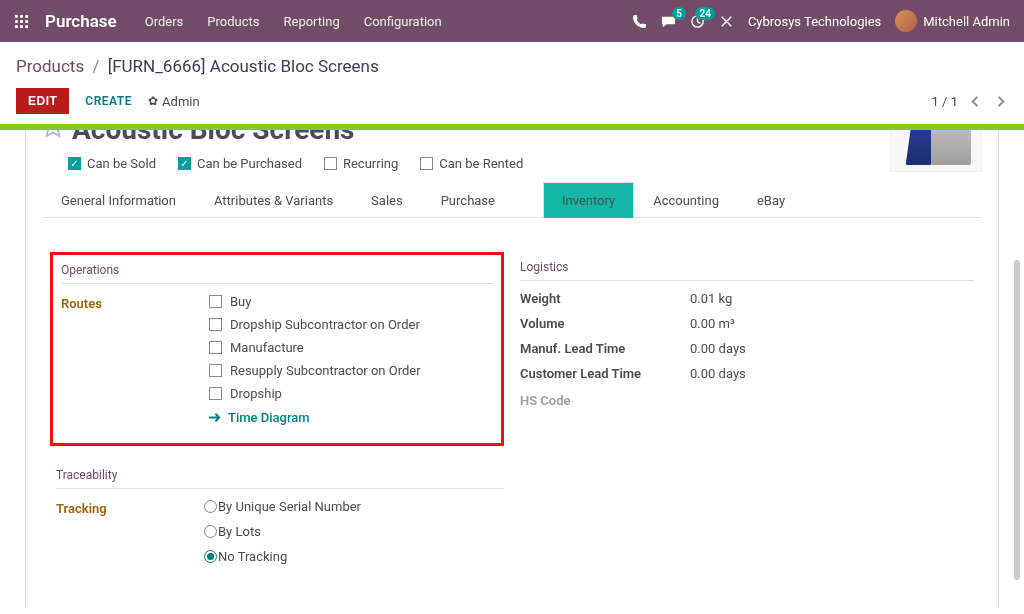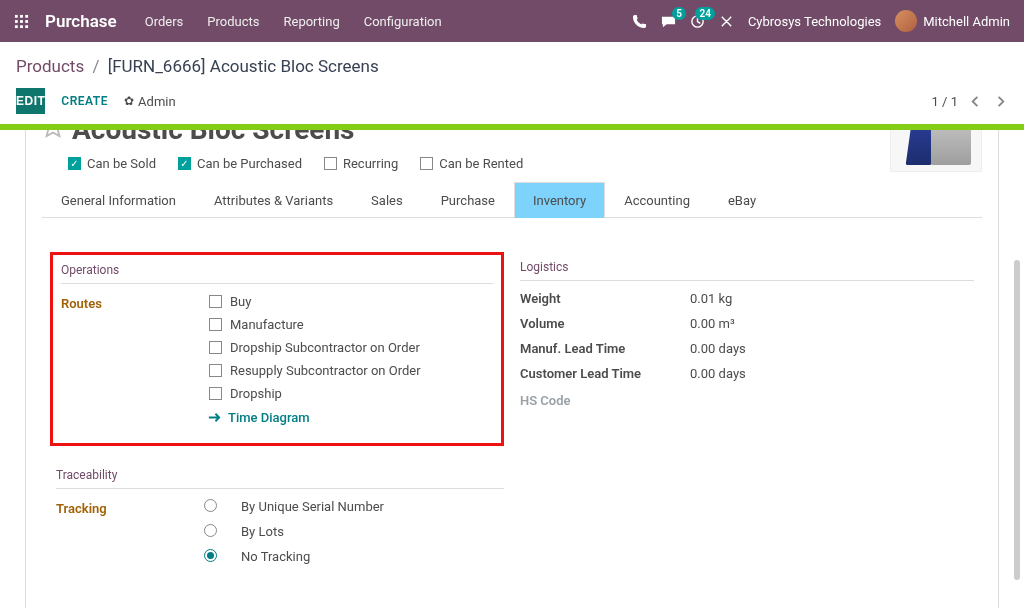--- a/index.html
+++ b/index.html
@@ -15,21 +15,21 @@
   .topnav .iconbtn { position: relative; cursor: pointer; }
   .topnav .badge { position: absolute; top: -6px; right: -10px; background: #00a09d; color: #fff; font-size: 10px; border-radius: 8px; padding: 1px 4px; font-weight: 600; }
   .topnav .company { font-size: 13px; }
   .topnav .user { display: flex; align-items: center; gap: 6px; }
   .topnav .avatar { width: 22px; height: 22px; border-radius: 50%; background: linear-gradient(135deg, #d89060, #b06040); }
   .subhead { padding: 14px 16px 0 16px; }
   .breadcrumb { font-size: 17px; color: #374151; margin-bottom: 12px; }
   .breadcrumb a { color: #714B67; text-decoration: none; }
   .breadcrumb .sep { margin: 0 4px; color: #888; }
   .actionrow { display: flex; align-items: center; gap: 16px; margin-bottom: 10px; }
-  .btn-edit { background: #0f766e; color: #fff; border: none; padding: 6px 0; font-size: 12px; font-weight: 600; letter-spacing: 0.5px; cursor: pointer; }
+  .btn-edit { background: #b91c1c; color: #fff; border: none; padding: 6px 12px; font-size: 12px; font-weight: 600; letter-spacing: 0.5px; cursor: pointer; }
   .btn-create { color: #017e84; font-size: 12px; font-weight: 600; letter-spacing: 0.5px; cursor: pointer; }
   .btn-action { color: #4c4c4c; font-size: 13px; cursor: pointer; display: flex; align-items: center; gap: 4px; }
   .gear { font-size: 12px; }
   .pager-right { margin-left: auto; display: flex; align-items: center; gap: 10px; color: #4c4c4c; }
   .chev { cursor: pointer; color: #888; }
 
   .sheet-wrapper { position: relative; height: calc(614px - 42px - 88px); overflow: hidden; border-top: 6px solid #84cc16; }
   .sheet { margin: 0 25px; background: #fff; border-left: 1px solid #ddd; border-right: 1px solid #ddd; padding: 0 16px 30px 16px; height: 100%; overflow: auto; }
 
   .titlebar { display: flex; align-items: flex-start; position: relative; }
@@ -40,42 +40,42 @@
   .panel-left { position: absolute; left: 18px; top: 6px; width: 26px; height: 48px; background: linear-gradient(180deg, #2b3f9b, #1d2d6e); transform: skewX(-8deg); border-radius: 2px; }
   .panel-right { position: absolute; left: 40px; top: 4px; width: 40px; height: 50px; background: linear-gradient(180deg, #c8c8c8, #9e9e9e); border-radius: 2px; }
 
   .flagrow { margin: 12px 0 10px 26px; display: flex; gap: 22px; align-items: center; }
   .flag { display: flex; align-items: center; gap: 6px; }
   .cb { width: 13px; height: 13px; border: 1px solid #888; display: inline-flex; align-items: center; justify-content: center; background: #fff; }
   .cb.checked { background: #00a09d; border-color: #00a09d; color: #fff; font-size: 10px; }
 
   .tabs { display: flex; border-bottom: 1px solid #ddd; margin-top: 6px; }
   .tab { padding: 10px 18px; font-size: 13px; color: #4c4c4c; cursor: pointer; border: 1px solid transparent; border-bottom: none; position: relative; top: 1px; }
-  .tab.active { border-color: #ddd; background: #7dd3fc; color: #4c4c4c; }
+  .tab.active { border-color: #ddd; background: #14b8a6; color: #4c4c4c; margin-left: 29px; }
   .tab:not(.active) { }
 
   .tabbody { padding: 18px 0 0 0; display: flex; }
   .col { flex: 1; padding: 16px 8px; }
 
   .redbox { border: 3px solid #e11; padding: 0 8px 18px 8px; }
   .section-title { color: #714B67; font-size: 12px; border-bottom: 1px solid #ddd; padding: 8px 0 6px 0; margin-bottom: 10px; }
   .fieldrow { display: flex; }
   .fieldlabel { width: 148px; font-weight: 600; font-size: 13px; color: #a16207; padding-top: 2px; }
   .fieldlabel.muted { color: #9aa0a6; font-weight: 400; }
   .fieldbody { flex: 1; }
   .checklist .opt { display: flex; align-items: center; gap: 8px; margin-bottom: 8px; }
   .linkish { color: #017e84; cursor: pointer; display: flex; align-items: center; gap: 6px; margin-top: 2px; margin-left: -2px; font-weight: 500; }
 
   .kv { display: flex; margin-bottom: 10px; }
   .kv .k { width: 170px; font-weight: 600; font-size: 13px; }
   .kv .v { color: #4c4c4c; }
 
   .trace-section { margin-top: 14px; padding-left: 6px; }
   .trace-section .section-title { margin-left: 0; }
-  .radiolist .ropt { display: flex; gap: 24px; margin-bottom: 10px; }
+  .radiolist .ropt { display: flex; align-items: center; gap: 1px; margin-bottom: 10px; }
   .radio { width: 13px; height: 13px; border: 1px solid #888; border-radius: 50%; display: inline-flex; align-items: center; justify-content: center; }
   .radio.on { border-color: #017e84; }
   .radio.on .dot { width: 7px; height: 7px; border-radius: 50%; background: #017e84; }
 
   .right-scroll { position: absolute; right: 4px; top: 130px; width: 6px; height: 320px; background: #ccc; border-radius: 3px; }
 
   svg.ico { width: 15px; height: 15px; vertical-align: middle; }
 </style>
 </head>
 <body>
@@ -217,25 +217,25 @@
           <div class="section-title">Operations</div>
           <div class="fieldrow">
             <div class="fieldlabel">Routes</div>
             <div class="fieldbody checklist">
               <div class="opt">
                 <span class="cb"></span>
                 <span>Buy</span>
               </div>
               <div class="opt">
                 <span class="cb"></span>
+                <span>Dropship Subcontractor on Order</span>
+              </div>
+              <div class="opt">
+                <span class="cb"></span>
                 <span>Manufacture</span>
-              </div>
-              <div class="opt">
-                <span class="cb"></span>
-                <span>Dropship Subcontractor on Order</span>
               </div>
               <div class="opt">
                 <span class="cb"></span>
                 <span>Resupply Subcontractor on Order</span>
               </div>
               <div class="opt">
                 <span class="cb"></span>
                 <span>Dropship</span>
               </div>
               <div class="linkish">

